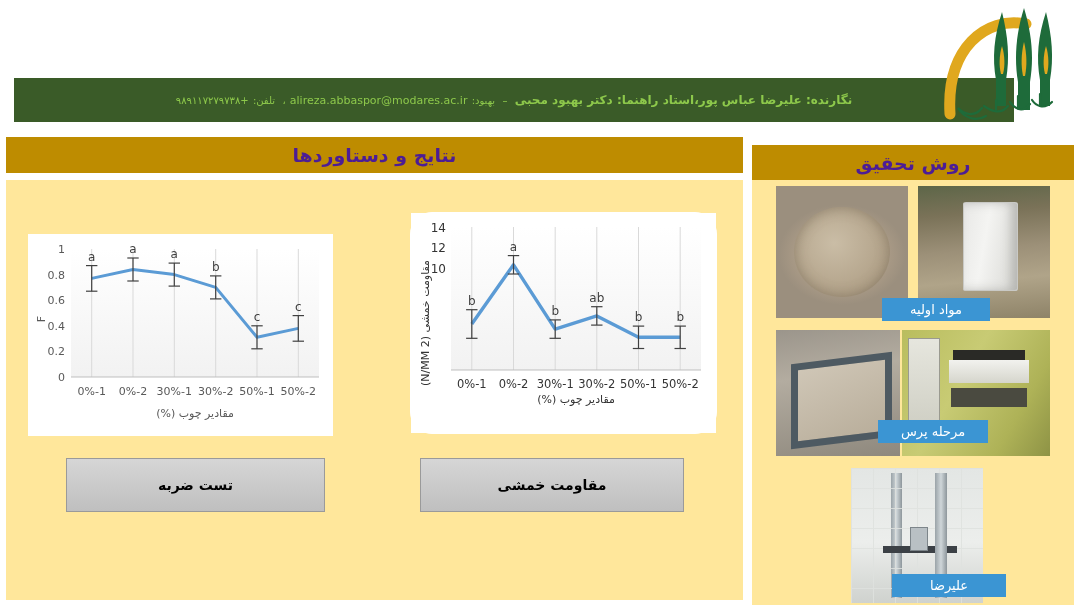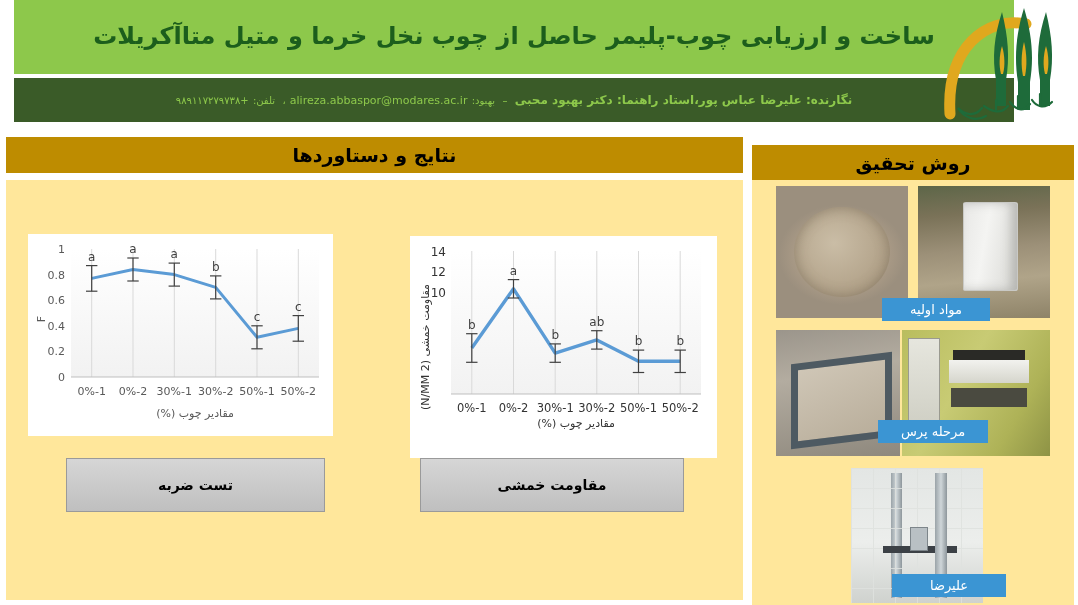--- a/index.html
+++ b/index.html
@@ -14,34 +14,34 @@
   .author-text{position:absolute;left:0;right:0;top:0;height:44px;line-height:44px;text-align:center;
       color:#8DC84B;font-size:12px;font-weight:bold;direction:rtl;white-space:nowrap;}
   .author-text .small{font-size:10px;font-weight:normal;}
   .author-text .mail{font-weight:normal;font-size:11px;direction:ltr;unicode-bidi:embed;}
 
   
   .logo{position:absolute;left:940px;top:2px;width:132px;height:124px;}
   .logo svg{display:block;}
 
   
-  .bar{position:absolute;height:36px;background:#BE8C00;color:#000000;font-size:19px;font-weight:bold;
+  .bar{position:absolute;height:36px;background:#BE8C00;color:#4c1d95;font-size:19px;font-weight:bold;
       display:flex;align-items:center;justify-content:center;direction:rtl;}
   .bar-results{left:6px;top:137px;width:737px;}
   .bar-method{left:752px;top:137px;width:322px;margin-top:8px;}
 
   
   .panel{position:absolute;background:#FFE79B;}
   .panel-results{left:6px;top:180px;width:737px;height:420px;}
   .panel-method{left:752px;top:180px;width:322px;height:425px;}
 
   
   .chart-card{position:absolute;background:#ffffff;border:1px solid #ffffff;}
   .chart1{left:28px;top:234px;width:303px;height:200px;}
-  .chart2{left:410px;top:236px;width:305px;height:220px;}
+  .chart2{left:410px;top:212px;width:305px;height:220px;border-radius:22px;}
 
   .plot-wrap{position:relative;width:100%;height:100%;}
   .plot-svg{position:absolute;left:0;top:0;}
 
   
   .btn{position:absolute;background:linear-gradient(#d6d6d6,#bfbfbf);border:1px solid #9a9a9a;
       color:#000;font-size:14px;font-weight:bold;display:flex;align-items:center;justify-content:center;
       direction:rtl;}
   .btn-impact{left:66px;top:458px;width:257px;height:52px;}
   .btn-flex{left:420px;top:458px;width:262px;height:52px;}
@@ -96,23 +96,20 @@
       background-image:linear-gradient(#dfe2df 1px,transparent 1px),linear-gradient(90deg,#dfe2df 1px,transparent 1px);
       background-size:22px 20px;opacity:.85;}
   .mach-bar{position:absolute;left:24%;top:58%;width:56%;height:7px;background:#3c4146;}
   .mach-grip{position:absolute;left:45%;top:44%;width:12%;height:16%;background:#b9c0c4;border:1px solid #7d858a;}
 </style>
 </head>
 <body>
 
 <div class="poster">
 
-  <div class="title-band">
-    <div class="title-text">ساخت و ارزیابی چوب-پلیمر حاصل از چوب نخل خرما و متیل متاآکریلات</div>
-  </div>
 
   <div class="author-band">
     <div class="author-text">
       <span>نگارنده: علیرضا عباس پور،استاد راهنما: دکتر بهبود محبی</span>
       <span class="small">&nbsp;–&nbsp;</span>
       <span class="small">بهبود:</span>
       <span class="mail">alireza.abbaspor@modares.ac.ir</span>
       <span class="small">،&nbsp;</span>
       <span class="small">تلفن:</span>
       <span class="small">+۹۸۹۱۱۷۲۷۹۷۳۸</span>

